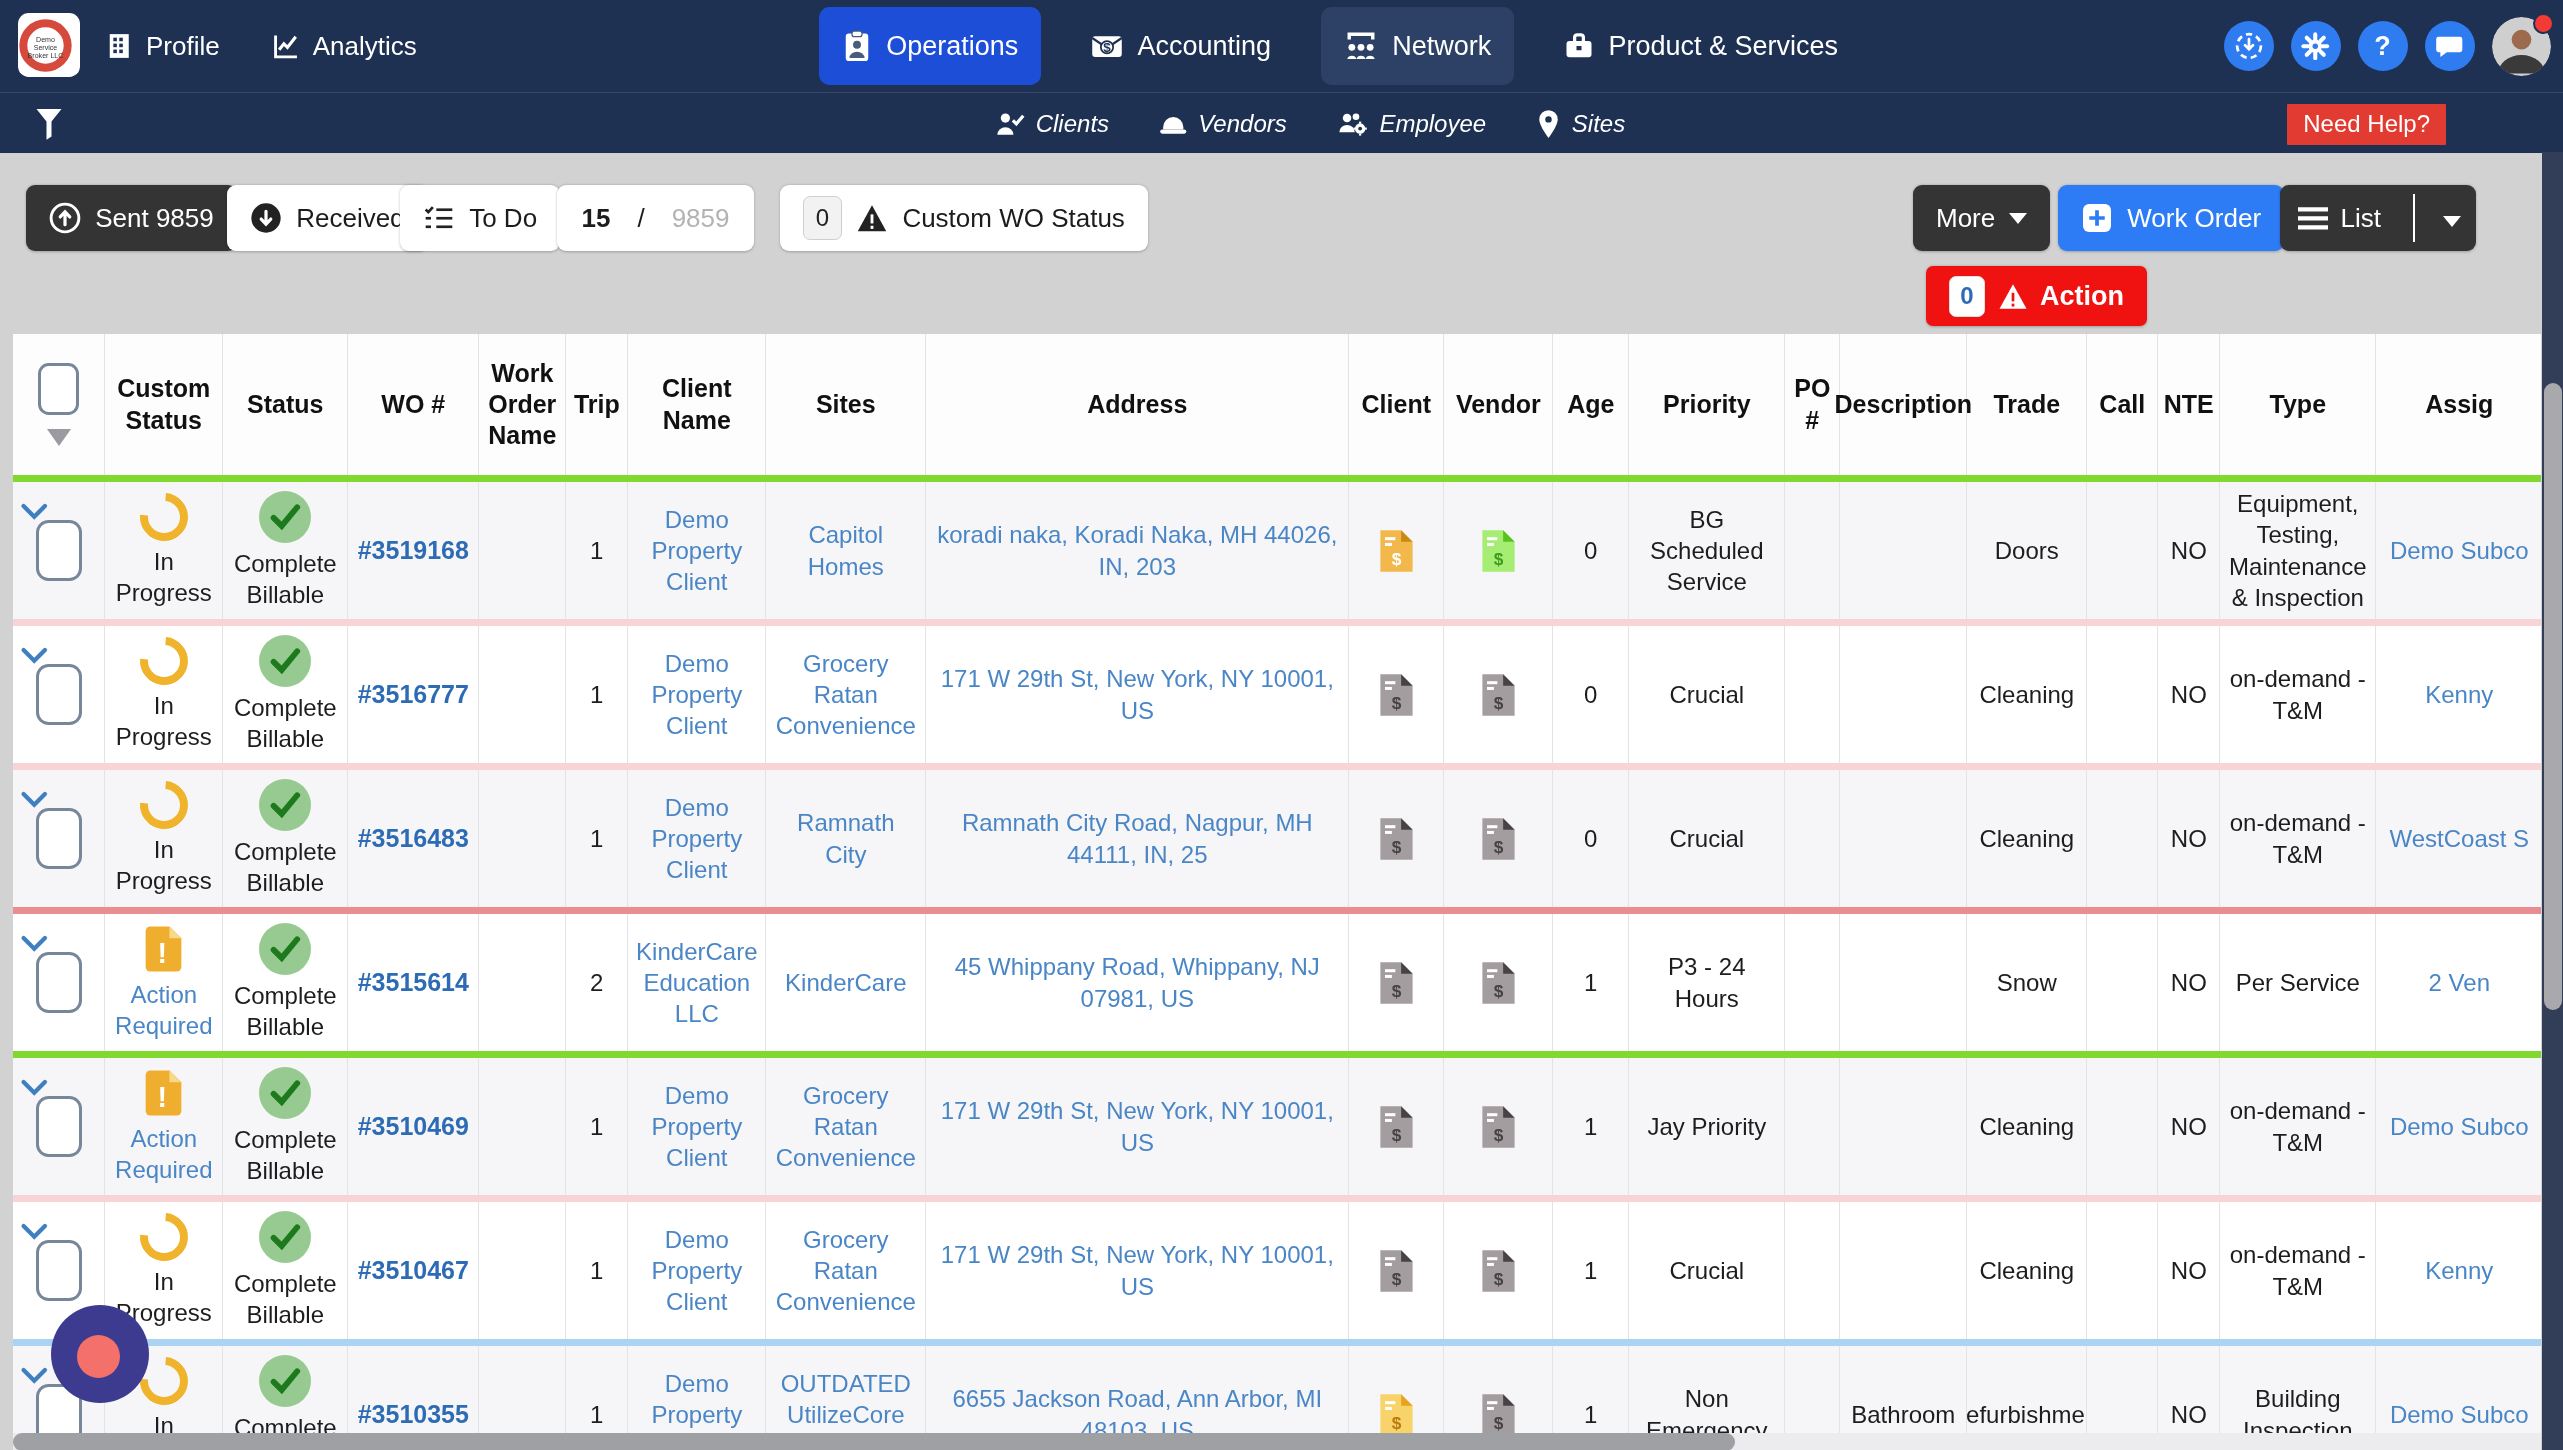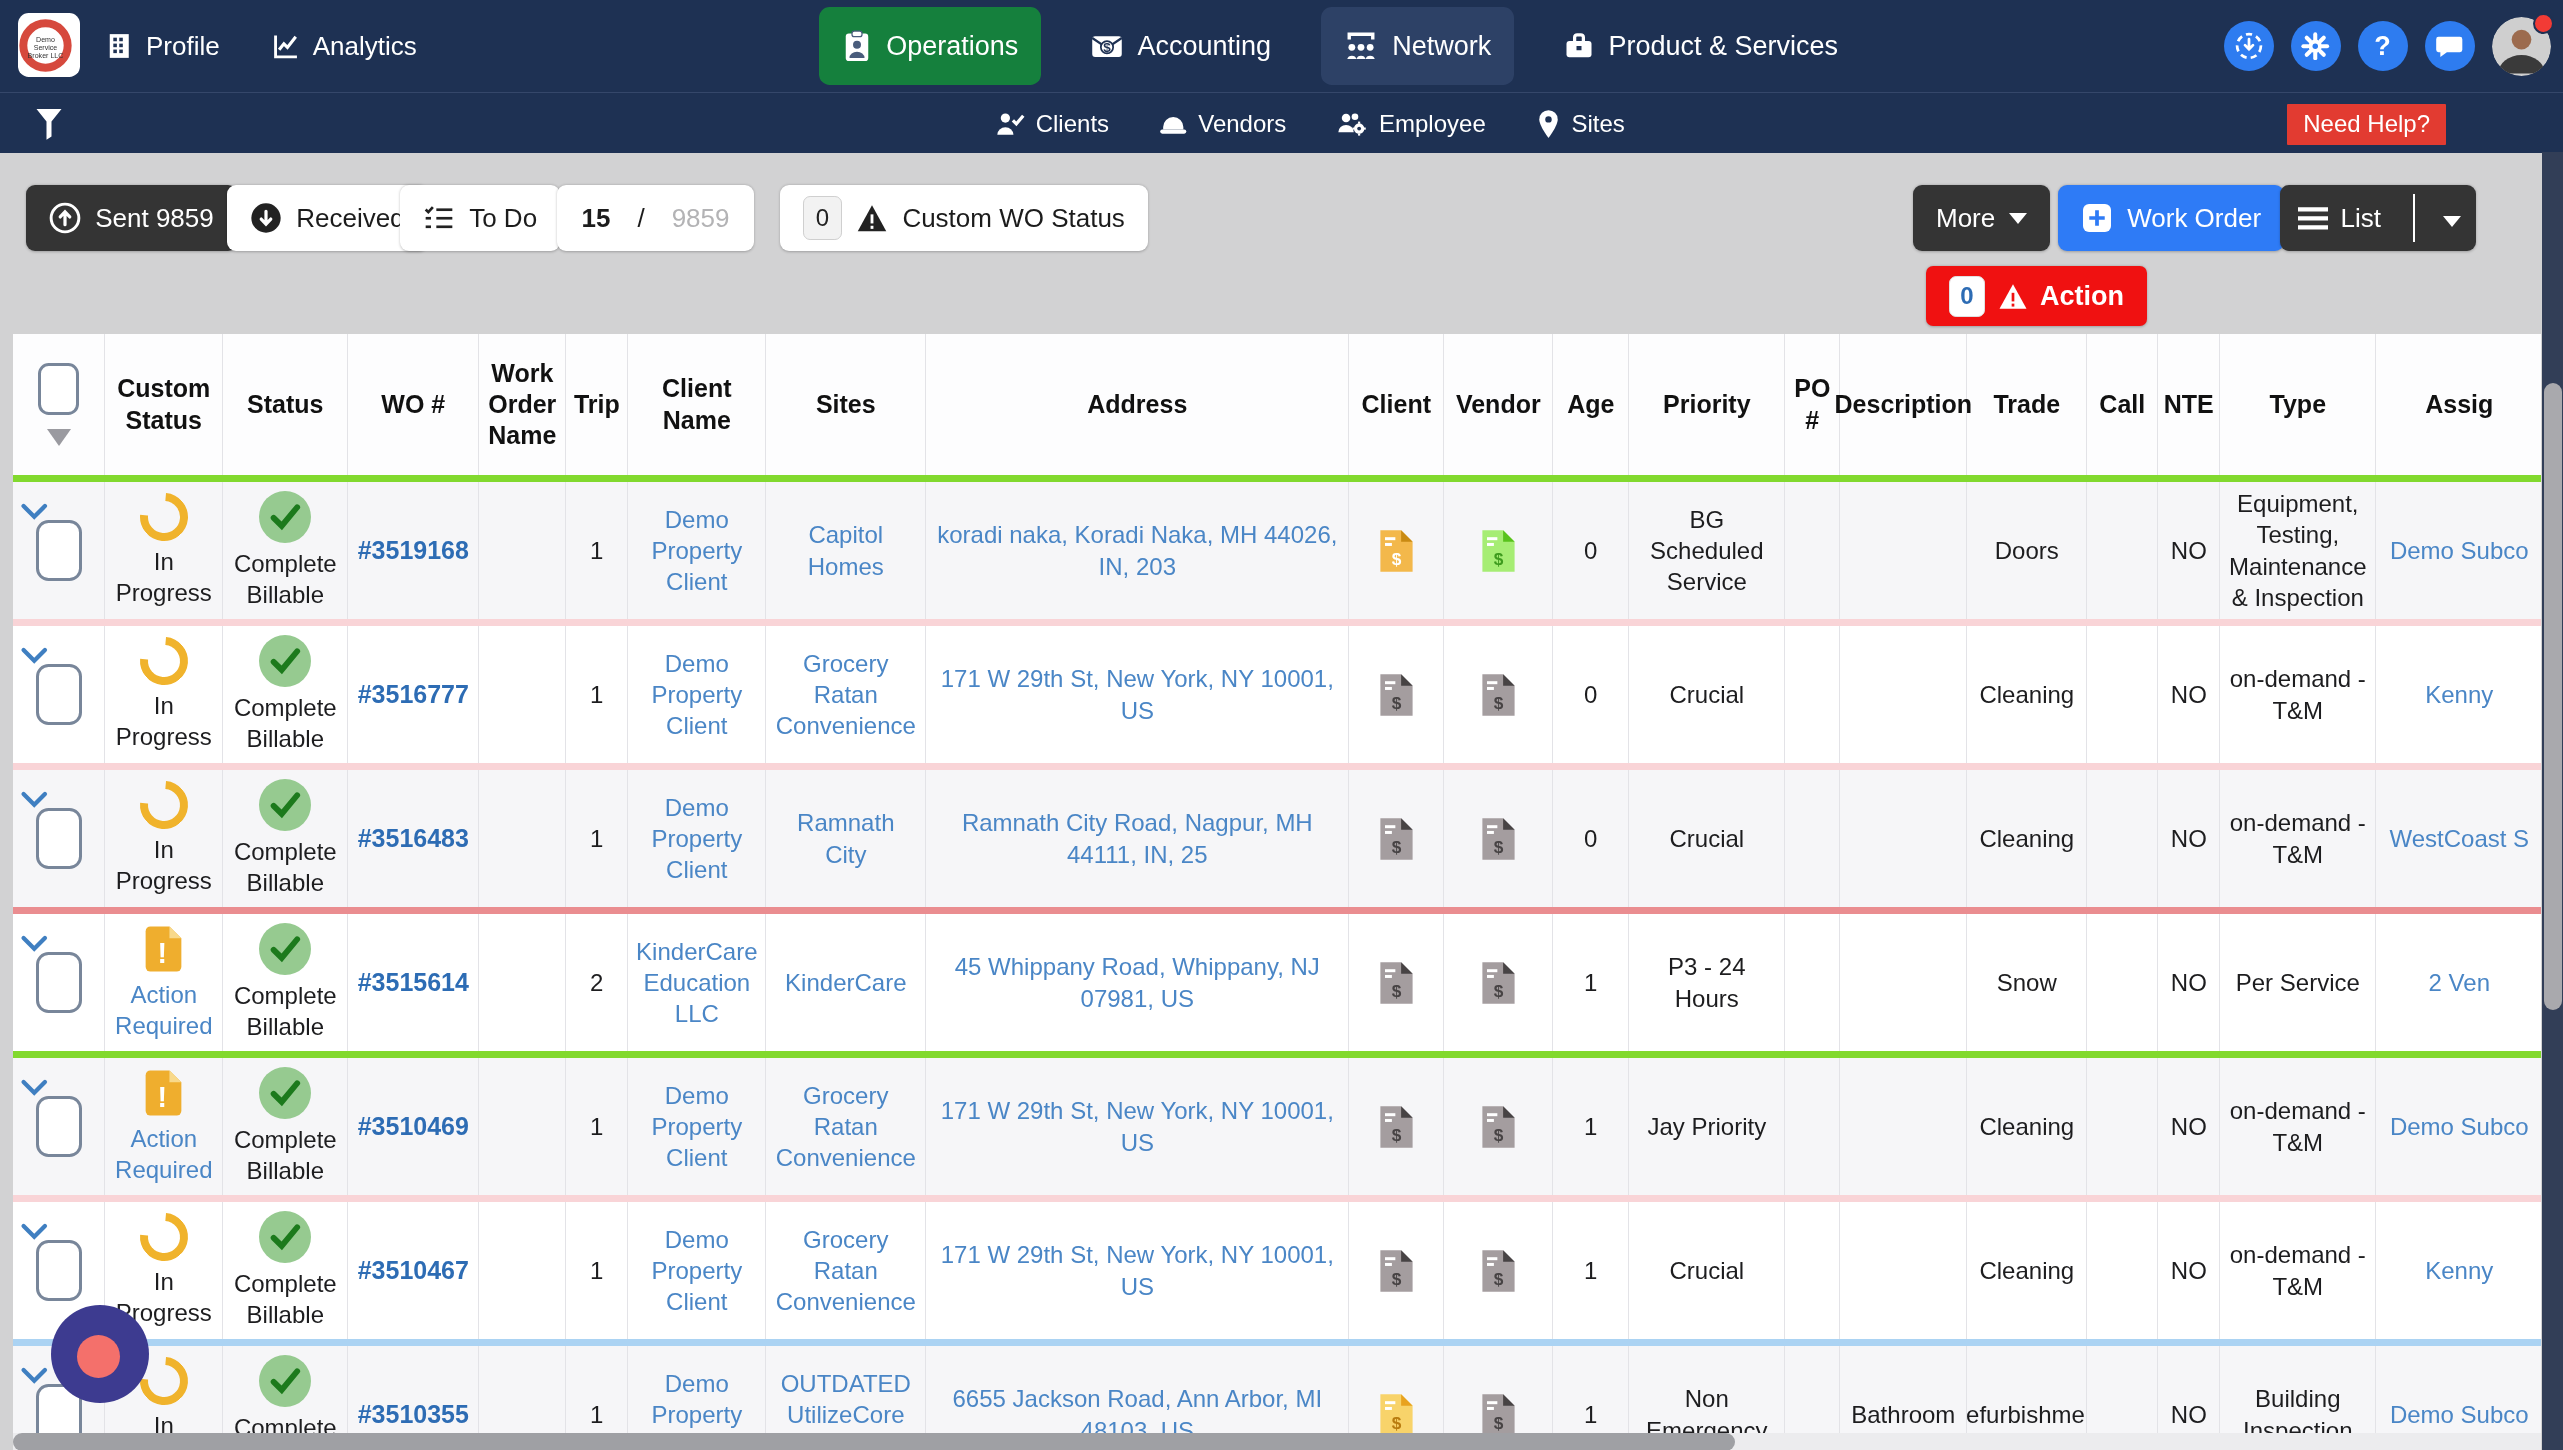--- a/index.html
+++ b/index.html
@@ -10,31 +10,31 @@
     font-family:"Liberation Sans", sans-serif;
     color:#1d1d1f;
   }
   
   .topbar { position:absolute; left:0; top:0; width:2563px; height:92px; background:#1e3153; }
   .logo-box { position:absolute; left:18px; top:13.3px; width:62px; height:64px; background:#fff; border-radius:10.7px; display:flex; align-items:center; }
   .nav-main { position:absolute; left:105px; top:0; height:92px; display:flex; align-items:center; gap:52px; }
   .nav-item { display:flex; align-items:center; gap:12.5px; color:#fff; font-size:26px; cursor:pointer; }
   .nav-tabs { position:absolute; left:819px; top:0; height:92px; display:flex; align-items:center; gap:27px; }
   .nav-tab { display:flex; align-items:center; gap:14.2px; color:#fff; font-size:27px; padding:0 23px; height:78px; border-radius:10.7px; }
-  .nav-tab.active { background:#15803d;text-align:right; }
+  .nav-tab.active { background:#1d4ed8;text-align:right; }
   .nav-tab.highlight { background:#2d4166; }
   .nav-right { position:absolute; right:12.5px; top:0; height:92px; display:flex; align-items:center; gap:17px; }
   .circle-btn { width:50px; height:50px; border-radius:50%; background:#2e7cf0; display:flex; align-items:center; justify-content:center; color:#fff; font-size:27px; font-weight:bold; }
   .avatar-wrap { position:relative; width:59px; height:59px; }
   .avatar-wrap svg { border-radius:50%; }
   .avatar-dot { position:absolute; right:-3.6px; top:-3.6px; width:21.4px; height:21.4px; border-radius:50%; background:#f23b35; border:2.7px solid #1e3153; }
   
   .subnav { position:absolute; left:0; top:92px; width:2563px; height:61px; background:#1e3153; border-top:1.8px solid #35476a; }
   .filter-wrap { position:absolute; left:34px; top:12.5px; }
-  .subnav-items { position:absolute; left:995px; top:0; height:61px; display:flex; align-items:center; gap:50px; }
+  .subnav-items { position:absolute; left:995px; top:0; height:61px; display:flex; align-items:center; gap:50px;font-style:italic; }
   .subnav-item { display:flex; align-items:center; gap:10.7px; color:#fff; font-size:24px; cursor:pointer; }
   .help-btn { position:absolute; right:117px; top:10.7px; height:41px; padding:0 16px; background:#e23b31; color:#fff; font-size:24px; border-radius:1px; display:flex; align-items:center; }
   
   .btn { position:absolute; top:185px; height:66px; border-radius:9px; display:flex; align-items:center; gap:14.2px; font-size:26px; padding:16px 23px; background:#fff; color:#1c1c1c; box-shadow:0 0.9px 2.7px rgba(0,0,0,.25); cursor:pointer; }
   .btn.dark { background:#343434; color:#fff; }
   .btn-sent { left:26px; }
   .btn-received { left:227px; }
   .btn-todo { left:400px; }
   .counter { left:557px; width:197px; justify-content:center; gap:27px; cursor:default; }
   .counter .cur { font-weight:bold; }

